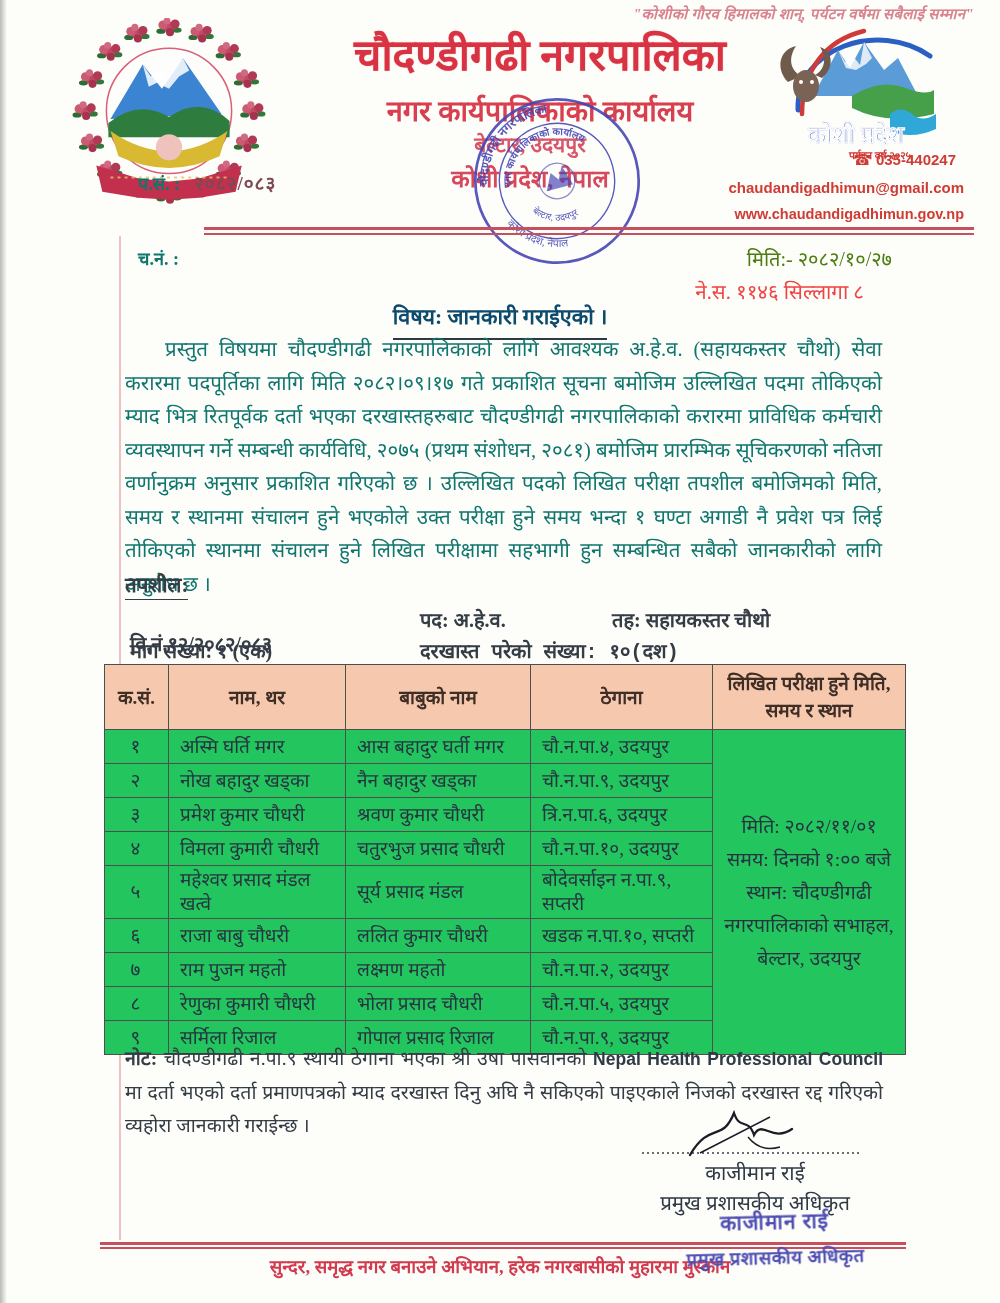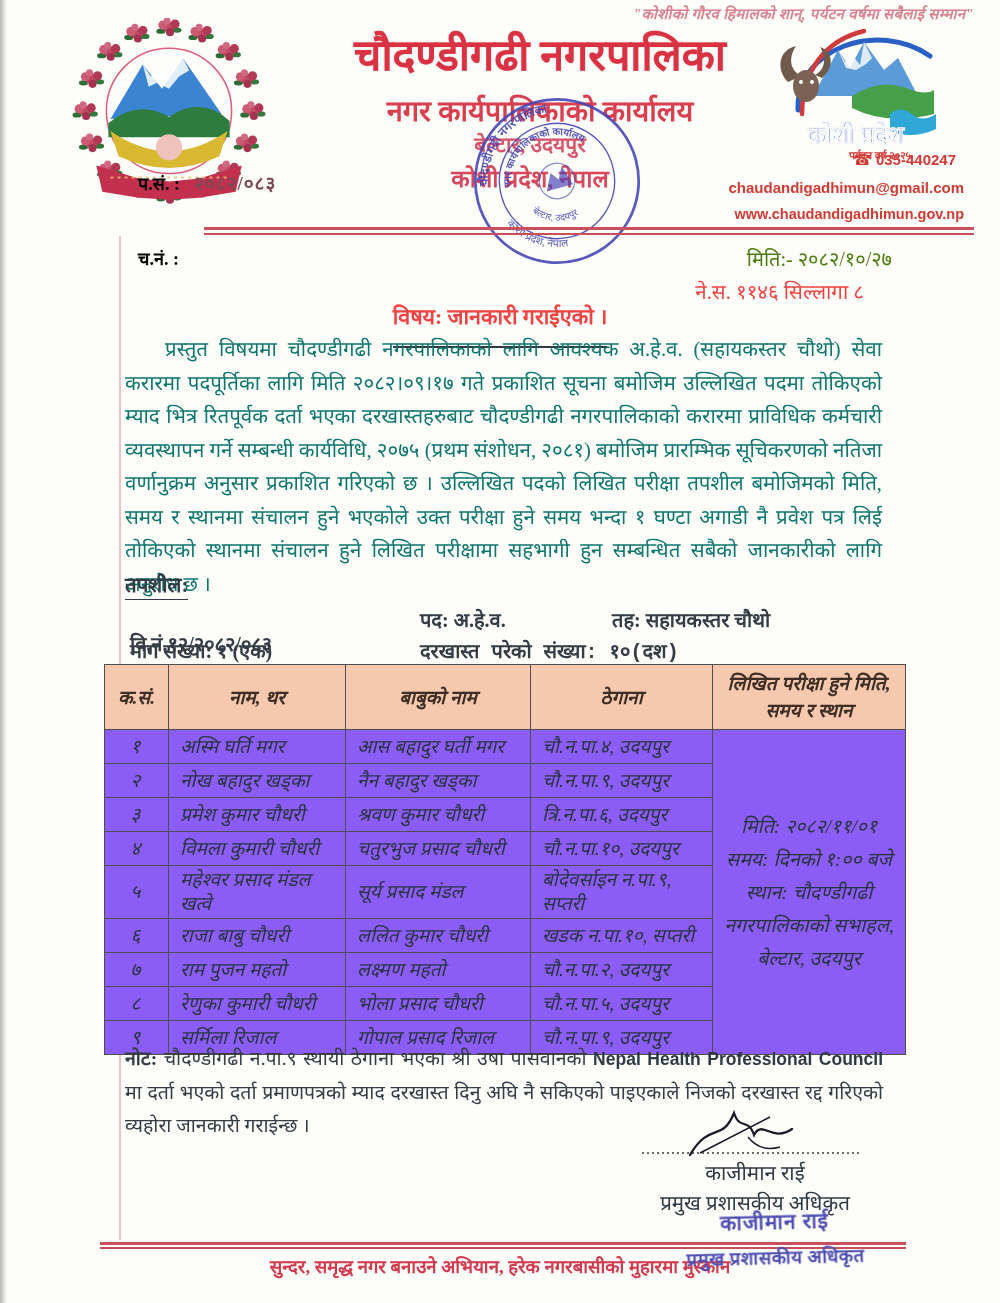--- a/index.html
+++ b/index.html
@@ -20,35 +20,35 @@
   .subtitle{left:250px;top:90px;width:580px;text-align:center;font-size:29px;font-weight:bold;color:#d8404f;white-space:nowrap;}
   .addr1{left:250px;top:130px;width:560px;text-align:center;font-size:21px;font-weight:bold;color:#d8556a;}
   .addr2{left:250px;top:161px;width:560px;text-align:center;font-size:24px;font-weight:bold;color:#d8485c;}
   .round-stamp{left:468px;top:92px;width:178px;height:178px;opacity:.88;}
   .koshi-logo{left:768px;top:18px;width:184px;height:146px;}
   .contact{font-family:"Liberation Sans","DejaVu Sans",sans-serif;font-weight:bold;color:#d03c35;white-space:nowrap;}
   .phone{right:44px;top:151px;font-size:15px;}
   .email{right:36px;top:179px;font-size:15px;}
   .web{right:36px;top:206px;font-size:14.5px;}
   .refline{left:138px;white-space:nowrap;}
-  .ref-label{font-size:18px;font-weight:bold;color:#000000;}
+  .ref-label{font-size:18px;font-weight:bold;color:#0f766e;}
   .ref-value{font-size:19px;font-weight:bold;color:#7c4a52;padding-left:10px;letter-spacing:1px;}
   .refno{top:170px;} .chno{top:201px;margin-top:45px;}
   .header-rule{left:204px;top:227px;width:770px;height:3px;border-top:3px solid #c8505c;border-bottom:2px solid #c8505c;}
   
   .date-line{right:108px;top:245px;font-size:20px;color:#4d7c0f;white-space:nowrap;}
   .reg-line{right:136px;top:277px;font-size:20.5px;color:#ef4444;white-space:nowrap;}
   .subject-wrap{left:250px;top:301px;width:500px;text-align:center;}
-  .subject{display:inline-block;font-size:21.5px;font-weight:bold;color:#ef4444;border-bottom:2px solid #2f3944;padding-bottom:16px;white-space:nowrap;}
+  .subject{display:inline-block;font-size:21.5px;font-weight:bold;color:#0c4a6e;border-bottom:2px solid #2f3944;padding-bottom:8px;white-space:nowrap;}
   
   .body-par{left:125px;top:333px;width:757px;font-size:20.5px;line-height:33.5px;text-align:justify;text-indent:40px;color:#0f766e;}
   .tapashil{left:125px;top:570px;font-size:20.5px;font-weight:bold;color:#343c45;border-bottom:1.8px solid #343c45;padding-bottom:1px;}
   .detail{font-size:20px;font-weight:600;color:#343c45;white-space:nowrap;}
   
-  .dtable{left:104px;top:664px;width:801px;border-collapse:collapse;background:#8b5cf6;table-layout:fixed;font-style:italic;}
+  .dtable{left:104px;top:664px;width:801px;border-collapse:collapse;background:#22c55e;table-layout:fixed;}
   .dtable th,.dtable td{border:1.6px solid #4e4e4e;font-weight:normal;}
   .dtable th{background:#f6c9ae;font-size:19px;font-weight:bold;color:#3e2e26;height:60px;padding:2px 4px;text-align:center;line-height:27px;}
   .dtable td{font-size:19px;color:#273440;padding:2px 6px 2px 11px;line-height:24px;height:29px;vertical-align:middle;}
   .dtable td.sn{text-align:center;padding-left:4px;}
   .dtable td.exam{text-align:center;padding:6px 8px;line-height:33px;font-size:19.5px;}
   
   .note{left:125px;top:1042px;width:758px;font-size:19.5px;line-height:33px;text-align:justify;color:#343c45;}
   .note .nlabel{font-weight:bold;}
   .note .en{font-family:"Liberation Sans","DejaVu Sans",sans-serif;font-weight:600;font-size:17.5px;color:#2e3a46;}
   

